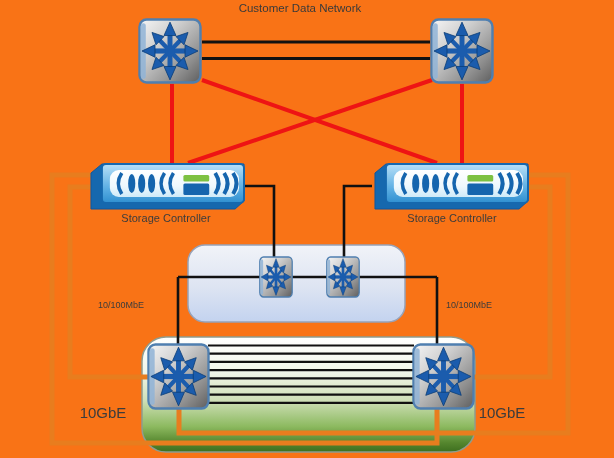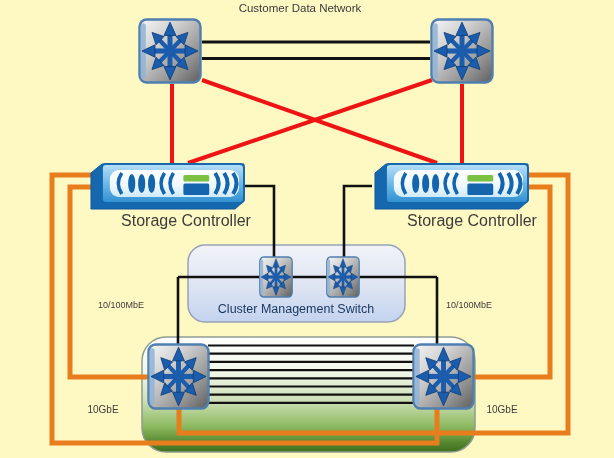--- a/index.html
+++ b/index.html
@@ -1,35 +1,35 @@
 <!DOCTYPE html>
 <html><head>
 <meta charset="utf-8">
 <style>
   html,body{margin:0;padding:0;background:#ffffff;}
   .canvas{
     position:relative;
     width:614px;height:458px;
-    background:#fef9c3;
+    background:#f97316;
     font-family:"Liberation Sans", sans-serif;
     overflow:hidden;
   }
   .canvas svg{position:absolute;left:0;top:0;}
   .lbl{
     position:absolute;
     transform:translateX(-50%);
     white-space:nowrap;
     color:#3f3f3f;
     font-family:"Liberation Sans", sans-serif;
   }
   .title{font-size:11.5px;color:#3a3a3a;}
-  .node-label{font-size:16px;color:#3c3c3c;margin-left:20px;}
+  .node-label{font-size:11px;color:#3c3c3c;}
   .box-label{font-size:12.5px;color:#17365d;}
   .link-small{font-size:9px;color:#3c3c3c;text-align:center;}
-  .link-med{font-size:10px;color:#3c3c3c;}
+  .link-med{font-size:15px;color:#3c3c3c;}
 </style>
 </head>
 <body>
 
 <div class="canvas">
 
   <svg width="614" height="458" viewBox="0 0 614 458">
     <defs>
       <linearGradient id="gSilver" x1="0" y1="0" x2="1" y2="1">
         <stop offset="0" stop-color="#f6f6f6"></stop>
@@ -166,21 +166,20 @@
     <use href="#sw" x="326" y="256" width="34" height="42"></use>
     <use href="#sw" x="147" y="343" width="63" height="67"></use>
     <use href="#sw" x="412" y="343" width="63" height="67"></use>
   </svg>
 
   <div class="lbl title" style="left:300px;top:2px;">Customer Data Network</div>
 
   <div class="lbl node-label" style="left:166px;top:212px;">Storage Controller</div>
   <div class="lbl node-label" style="left:452px;top:212px;">Storage Controller</div>
 
-  <div class="lbl box-label" style="left:296px;top:302px;">Cluster Management Switch</div>
 
   <div class="lbl link-small" style="left:121px;top:300px;">10/100MbE</div>
   <div class="lbl link-small" style="left:469px;top:300px;">10/100MbE</div>
 
   <div class="lbl link-med" style="left:103px;top:404px;">10GbE</div>
   <div class="lbl link-med" style="left:502px;top:404px;">10GbE</div>
 
 </div>
 
 </body></html>

